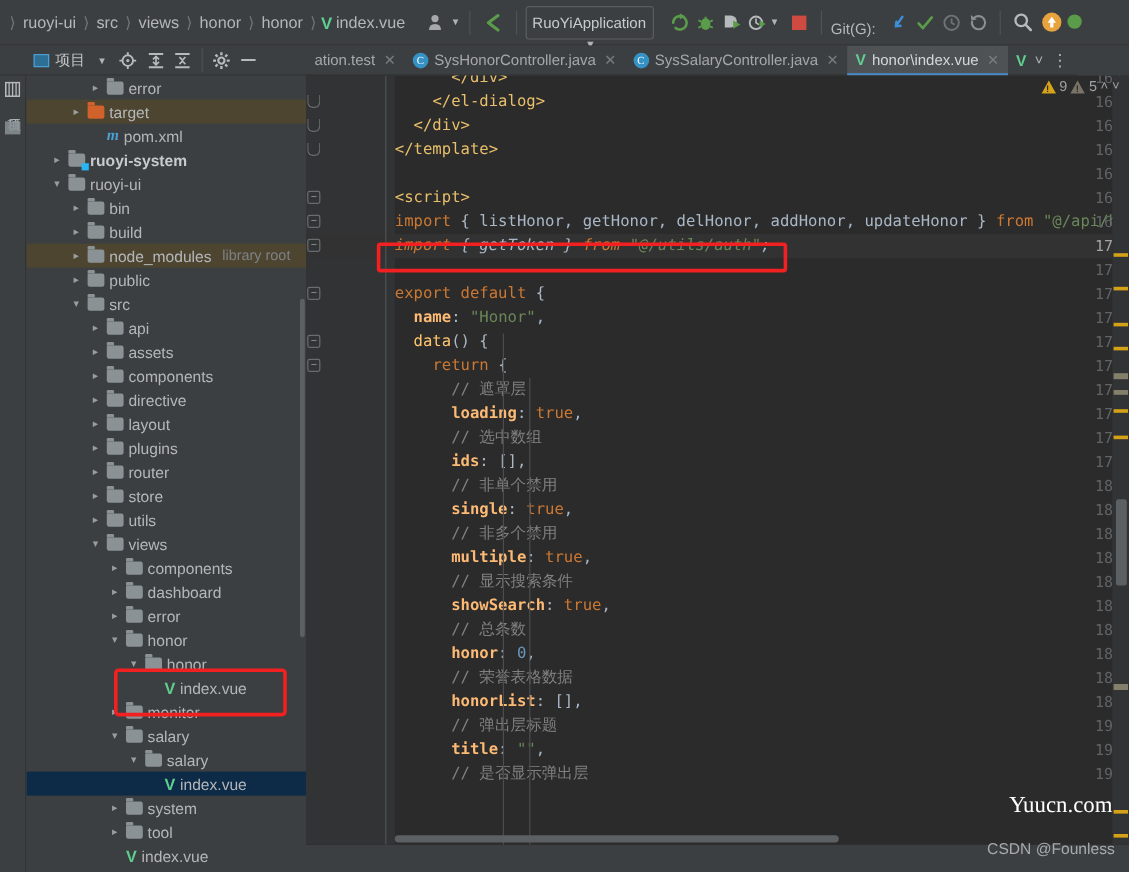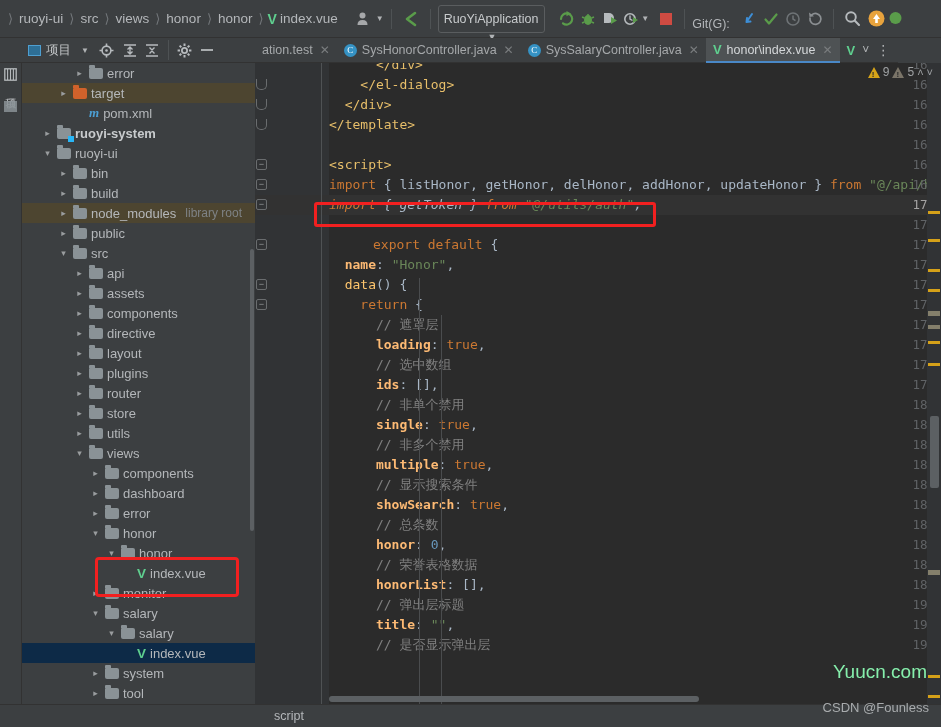--- a/index.html
+++ b/index.html
@@ -208,22 +208,22 @@
   
   .statusbar {
     position:absolute; left:0; bottom:0; width:941px; height: 23px;
     background:#3c3f41; border-top:1px solid #323232;
     display:flex; align-items:center;
   }
   .status-crumb { font-size:12.5px; color:#b4b7ba; padding-left: 274px; }
 
   
   .wm-red {
-    position:absolute; right: 14px; top: 661px; color:#86efac;
-    font-family:Liberation Sans, sans-serif; font-size: 19px; z-index: 9; text-align: center;
+    position:absolute; right: 14px; top: 661px; color:#ffffff;
+    font-family:Liberation Serif, serif; font-size: 19px; z-index: 9; text-align: center;
   }
   .wm-grey {
     position:absolute; right: 12px; top: 700px; color:#a8abad;
     font-size: 13px; z-index: 9;
   }
 
   svg { display:block; }
 </style>
 </head>
 <body>
@@ -620,21 +620,21 @@
       <div id="code-lines">
           <div class="cline" style="top: -8px;"><span class="s-punct">      </span><span class="s-tag">&lt;/div&gt;</span></div>
           <div class="cline" style="top: 12px;"><span class="s-punct">    </span><span class="s-tag">&lt;/el-dialog&gt;</span></div>
           <div class="cline" style="top: 32px;"><span class="s-punct">  </span><span class="s-tag">&lt;/div&gt;</span></div>
           <div class="cline" style="top: 52px;"><span class="s-tag">&lt;/template&gt;</span></div>
           <div class="cline" style="top: 72px;"></div>
           <div class="cline" style="top: 92px;"><span class="s-tag">&lt;script&gt;</span></div>
           <div class="cline" style="top: 112px;"><span class="s-kw">import </span><span class="s-ident">{ listHonor, getHonor, delHonor, addHonor, updateHonor } </span><span class="s-kw">from </span><span class="s-str">"@/api/h</span></div>
           <div class="cline hlline" style="top: 132px;"><span class="s-kw">import </span><span class="s-ident">{ getToken } </span><span class="s-kw">from </span><span class="s-str">"@/utils/auth"</span><span class="s-punct">;</span></div>
           <div class="cline" style="top: 152px;"></div>
-          <div class="cline" style="top: 172px; margin-left: 44px;"><span class="s-kw">export default </span><span class="s-punct">{</span></div>
+          <div class="cline" style="top: 172px;"><span class="s-kw">export default </span><span class="s-punct">{</span></div>
           <div class="cline" style="top: 192px;"><span class="s-prop">  name</span><span class="s-punct">: </span><span class="s-str">"Honor"</span><span class="s-punct">,</span></div>
           <div class="cline" style="top: 212px;"><span class="s-punct">  </span><span class="s-fn">data</span><span class="s-punct">() {</span></div>
           <div class="cline" style="top: 232px;"><span class="s-punct">    </span><span class="s-kw">return</span><span class="s-punct"> {</span></div>
           <div class="cline" style="top: 252px;"><span class="s-cmt">      // 遮罩层</span></div>
           <div class="cline" style="top: 272px;"><span class="s-prop">      loading</span><span class="s-punct">: </span><span class="s-kw">true</span><span class="s-punct">,</span></div>
           <div class="cline" style="top: 292px;"><span class="s-cmt">      // 选中数组</span></div>
           <div class="cline" style="top: 312px;"><span class="s-prop">      ids</span><span class="s-punct">: </span><span class="s-brkt">[]</span><span class="s-punct">,</span></div>
           <div class="cline" style="top: 332px;"><span class="s-cmt">      // 非单个禁用</span></div>
           <div class="cline" style="top: 352px;"><span class="s-prop">      single</span><span class="s-punct">: </span><span class="s-kw">true</span><span class="s-punct">,</span></div>
           <div class="cline" style="top: 372px;"><span class="s-cmt">      // 非多个禁用</span></div>
@@ -723,20 +723,17 @@
       <span class="wnum">5</span>
       <span class="av">˄</span>
       <span class="av">˅</span>
     </div>
 
     <div class="hscroll"></div>
   </div>
 
   <div class="redbox-code"></div>
 
-  <div class="statusbar">
-    <span class="status-crumb">script</span>
-  </div>
 
   <div class="wm-red">Yuucn.com</div>
   <div class="wm-grey">CSDN @Founless</div>
 
 </div>
 
 </body></html>

